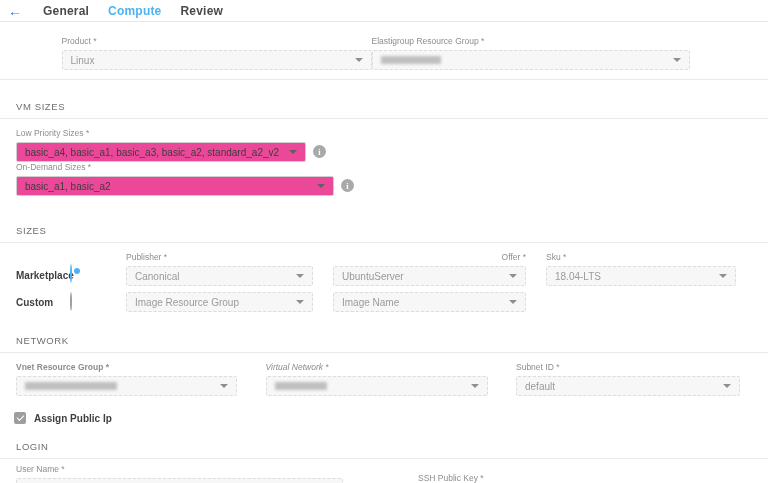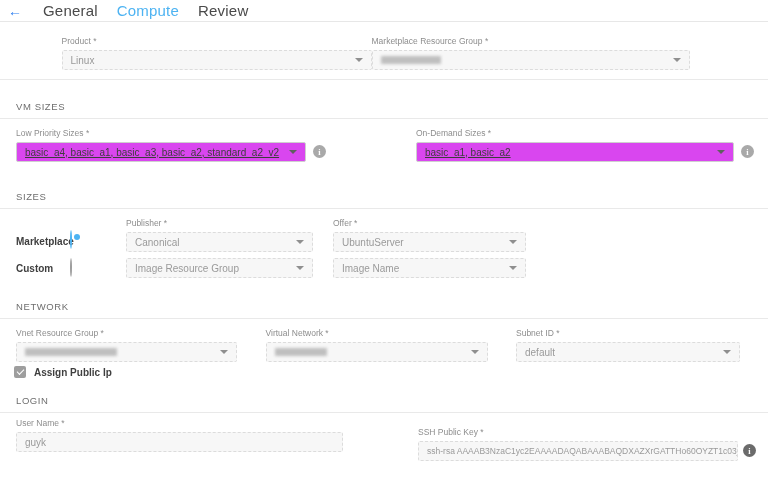--- a/index.html
+++ b/index.html
@@ -3,29 +3,29 @@
 <meta charset="utf-8">
 <style>
   * { margin:0; padding:0; box-sizing:border-box; }
   html,body { width:768px; height:483px; background:#fff; overflow:hidden;
     font-family:"Liberation Sans", sans-serif; -webkit-font-smoothing:antialiased; }
 
   
   .tabbar { height:22px; display:flex; align-items:center; padding-left:8px;
     border-bottom:1px solid #e7e7e7; background:#fff; }
   .back-arrow { color:#2d7ff0; font-size:14px; line-height:1; cursor:pointer; width:16px; }
-  .tab { font-size:15px; font-weight:400; color:#4a4a4a; margin-left:19px; cursor:pointer; letter-spacing:.2px; }
+  .tab { font-size:12px; font-weight:700; color:#4a4a4a; margin-left:19px; cursor:pointer; letter-spacing:.2px; }
   .tab.active { color:#4db3f2; }
 
   
   .field-label { font-size:8.5px; color:#8d8d8d; margin-bottom:4px; white-space:nowrap; }
   .input { height:20px; border-radius:2px; display:flex; align-items:center;
     padding:0 8px; font-size:10px; white-space:nowrap; overflow:hidden; }
   .input.disabled { background:#f7f7f7; border:1px dashed #dcdcdc; color:#9a9a9a; }
-  .input.enabled  { background:#d946ef; border:1px solid #cfcfcf; color:#3d3d3d;text-decoration:underline; }
+  .input.enabled  { background:#ec4899; border:1px solid #cfcfcf; color:#3d3d3d; }
   .caret { margin-left:auto; flex:none; width:0; height:0;
     border-left:4px solid transparent; border-right:4px solid transparent;
     border-top:4px solid #5f5f5f; }
   .input.disabled .caret { border-top-color:#8f8f8f; }
   .redact { width:60px; height:8px; background:#bfbfbf; border-radius:1px; filter:blur(1.5px); }
   .info { flex:none; width:13px; height:13px; border-radius:50%; background:#a9a9a9;
     color:#fff; font-size:8.5px; font-weight:700; display:flex; align-items:center;
     justify-content:center; font-family:"Liberation Serif", serif; cursor:pointer; }
   .info.dark { background:#6b6b6b; }
   .info::after { content:"i"; }
@@ -33,44 +33,44 @@
   
   .section-hd { border-bottom:1px solid #e9e9e9; padding:0 0 4px 16px; }
   .section-hd span { font-size:9.5px; color:#6e6e6e; letter-spacing:.6px; }
   .hr { border-bottom:1px solid #e9e9e9; }
 
   .row1 { display:flex; justify-content:center; padding:14px 33px 0 16px; }
   .row1 .col-l { width:310px; } .row1 .col-r { width:318px; }
 
   .sec-vm .section-hd { padding-top:16px; }
   .vm-row { display:flex; justify-content:space-between; margin-top:9px;
-    padding:0 14px 0 16px; }
+    padding:0 14px 0 16px;flex-direction:column; }
   .vm-col { display:flex; align-items:flex-end; }
   .vm-col .grp-l { width:290px; } .vm-col .grp-r { width:318px; }
   .vm-col .info { margin:0 0 4px 7px; }
 
   .sec-image .section-hd { padding-top:24px; }
   .img-row { display:flex; align-items:flex-end; padding-left:16px; }
   .img-row.first { margin-top:9px; } .img-row.second { margin-top:6px; }
   .img-label { width:54px; font-size:10px; font-weight:700; color:#3f3f3f; margin-bottom:5px; }
   .radio-cell { width:56px; margin-bottom:3px; }
   .radio { width:14px; height:14px; border-radius:50%; border:1.5px solid #9e9e9e;
     position:relative; cursor:pointer; }
   .radio.on { border-color:#4db3f2; }
   .radio.on::after { content:""; position:absolute; left:2.5px; top:2.5px;
     width:6px; height:6px; border-radius:50%; background:#4db3f2; }
   .fcol-1 { width:187px; margin-right:20px; }
-  .fcol-2 { width:193px; margin-right:20px; }
+  .fcol-2 { width:193px; margin-right:20px;text-align:right; }
   .fcol-3 { width:190px; }
 
   .sec-network .section-hd { padding-top:18px; }
   .net-row { display:flex; justify-content:space-between; margin-top:9px; padding:0 28px 0 16px; }
-  .net-1 { width:221px; } .net-2 { width:222px; } .net-3 { width:224px; }
-
-  .chk-row { display:flex; align-items:center; margin-top:4px; padding-left:14px; }
+  .net-1 { width:221px;font-weight:bold; } .net-2 { width:222px;font-style:italic; } .net-3 { width:224px; }
+
+  .chk-row { display:flex; align-items:center; margin-top:16px; padding-left:14px; }
   .checkbox { width:12px; height:12px; background:#9e9e9e; border-radius:2px;
     position:relative; cursor:pointer; }
   .checkbox::after { content:""; position:absolute; left:2.5px; top:3px; width:6px; height:3px;
     border-left:1.5px solid #fff; border-bottom:1.5px solid #fff; transform:rotate(-45deg); }
   .chk-label { font-size:10px; font-weight:700; color:#3f3f3f; margin-left:8px; }
 
   .sec-login .section-hd { padding-top:12px; }
   .login-row { display:flex; margin-top:5px; padding:0 12px 0 16px; }
   .login-l { width:327px; }
   .login-r { margin-left:75px; display:flex; align-items:flex-end;margin-top:9px; }
@@ -90,21 +90,21 @@
 
 <div class="row1">
   <div class="col-l">
     <div class="field-label">Product *</div>
     <div class="input disabled">
       <span>Linux</span>
       <span class="caret"></span>
     </div>
   </div>
   <div class="col-r">
-    <div class="field-label">Marketplace Resource Group *</div>
+    <div class="field-label">Elastigroup Resource Group *</div>
     <div class="input disabled">
       <span class="redact"></span>
       <span class="caret"></span>
     </div>
   </div>
 </div>
 
 <div class="hr" style="margin-top:9px;"></div>
 
 <div class="sec-vm">
@@ -146,20 +146,27 @@
         <span class="caret"></span>
       </div>
     </div>
     <div class="fcol-2">
       <div class="field-label">Offer *</div>
       <div class="input disabled">
         <span>UbuntuServer</span>
         <span class="caret"></span>
       </div>
     </div>
+    <div class="fcol-3">
+      <div class="field-label">Sku *</div>
+      <div class="input disabled">
+        <span>18.04-LTS</span>
+        <span class="caret"></span>
+      </div>
+    </div>
   </div>
 
   <div class="img-row second" style="align-items:center;">
     <div class="img-label" style="margin-bottom:0;">Custom</div>
     <div class="radio-cell" style="margin-bottom:0;"><span class="radio"></span></div>
     <div class="fcol-1">
       <div class="input disabled">
         <span>Image Resource Group</span>
         <span class="caret"></span>
       </div>

